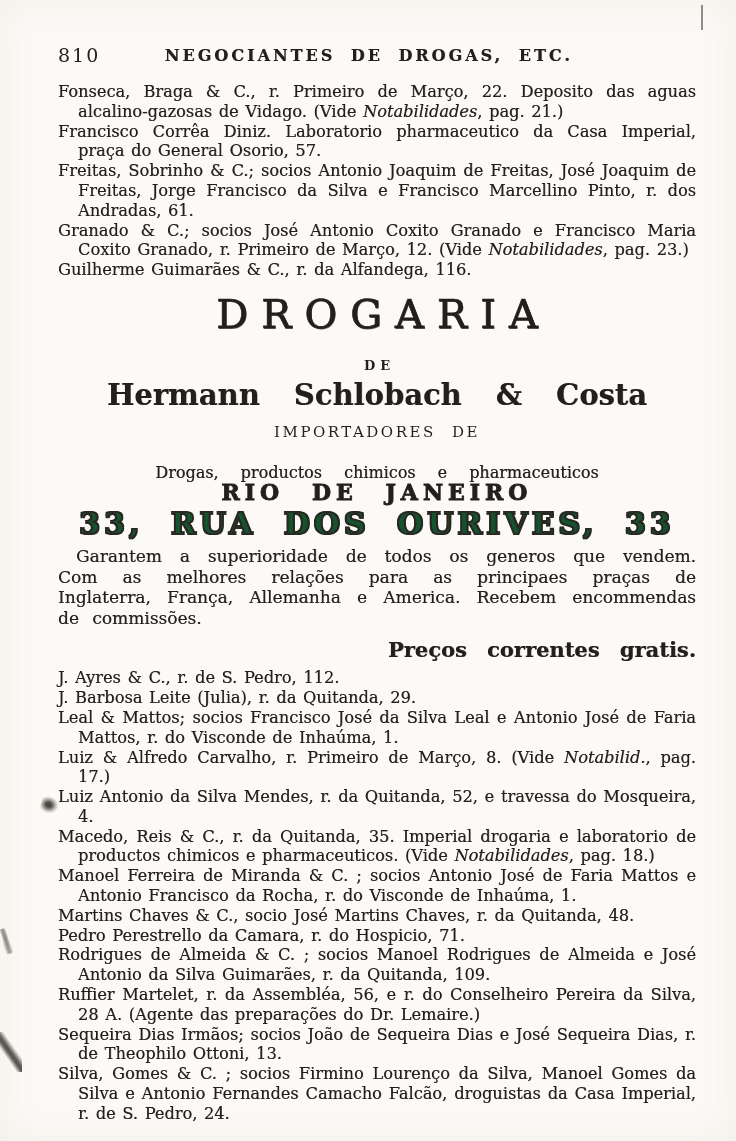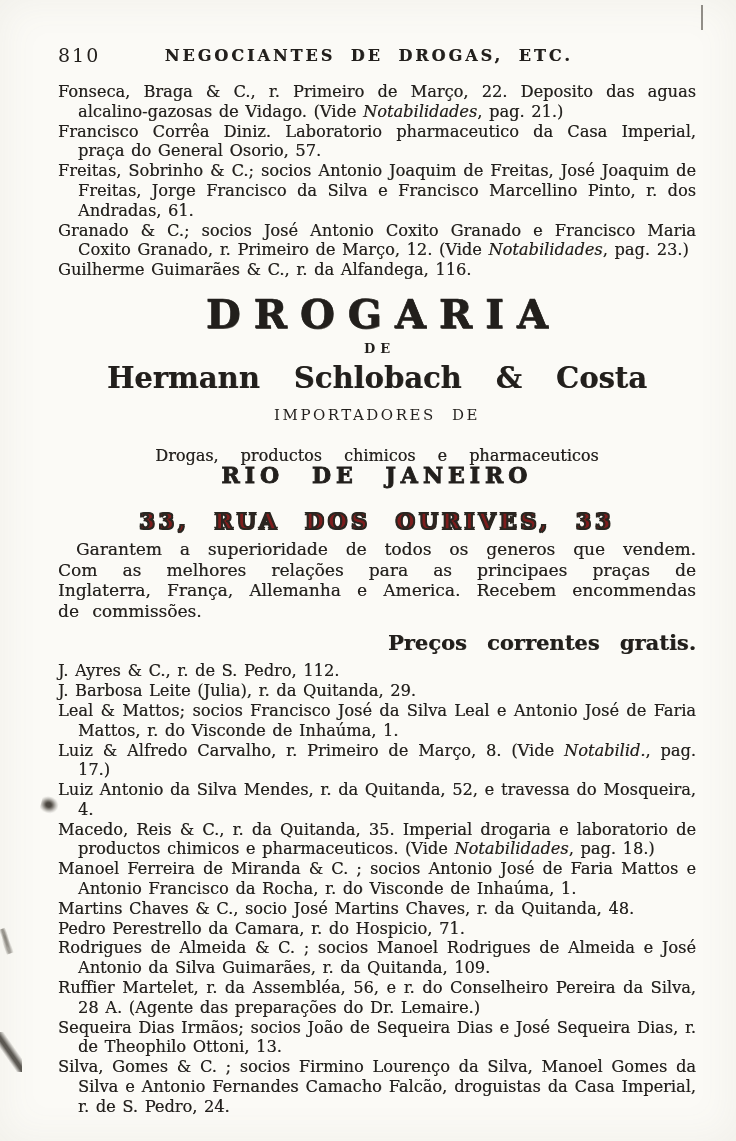--- a/index.html
+++ b/index.html
@@ -41,28 +41,28 @@
     text-align: justify;
     text-indent: -20px; padding-left: 20px;
     word-spacing: 1.5px;
     text-shadow: 0.35px 0.25px 0 rgba(30,27,22,0.55);
   }
   .entry .it { font-style: italic; }
 
   
   .ad { text-align: center; margin-top: 14px; }
   .ad-title {
-    font-size: 40px; font-weight: bold;
+    font-size: 40px; font-weight: normal;
     letter-spacing: 13px; padding-left: 13px;
     line-height: 1;
     -webkit-text-stroke: 0.7px #221f1c;
     text-shadow: 0.6px 0.5px 0 rgba(30,27,22,0.7);
   }
   .ad-de {
-    margin-top: 7px;
+    margin-top: 24px;
     font-size: 13px; font-weight: bold; letter-spacing: 5px; padding-left: 5px;
   }
   .ad-firm {
     margin-top: 6px;
     font-size: 29px; font-weight: bold;
     word-spacing: 24px; line-height: 1.15;
     text-shadow: 0.5px 0.4px 0 rgba(30,27,22,0.6);
   }
   .ad-importers {
     margin-top: 11px;
@@ -73,24 +73,24 @@
     font-size: 16px; font-weight: normal;
     word-spacing: 17px; line-height: 1;
     text-shadow: 0.4px 0.3px 0 rgba(30,27,22,0.6);
   }
   .ad-city {
     font-size: 22px; font-weight: bold;
     letter-spacing: 5px; word-spacing: 15px; line-height: 1;
     -webkit-text-stroke: 0.9px #221f1c;
   }
   .ad-address {
-    margin-top: 24px;
-    font-size: 22px; font-weight: bold;
+    margin-top: 6px;
+    font-size: 30px; font-weight: bold;
     letter-spacing: 4px; word-spacing: 13px; line-height: 1;
-    color: #7f1d1d;
+    color: #14532d;
     -webkit-text-stroke: 1.4px #2a2621;
     text-shadow: -1.2px -1.2px 0 #2a2621, 1.2px -1.2px 0 #2a2621,
                  -1.2px 1.2px 0 #2a2621, 1.2px 1.2px 0 #2a2621;
   }
   .ad-body {
     margin: 7px 0 0 0;
     text-align: justify; text-indent: 18px;
     font-size: 17px; line-height: 20.5px;
     word-spacing: 8px;
     text-shadow: 0.35px 0.25px 0 rgba(30,27,22,0.55);

